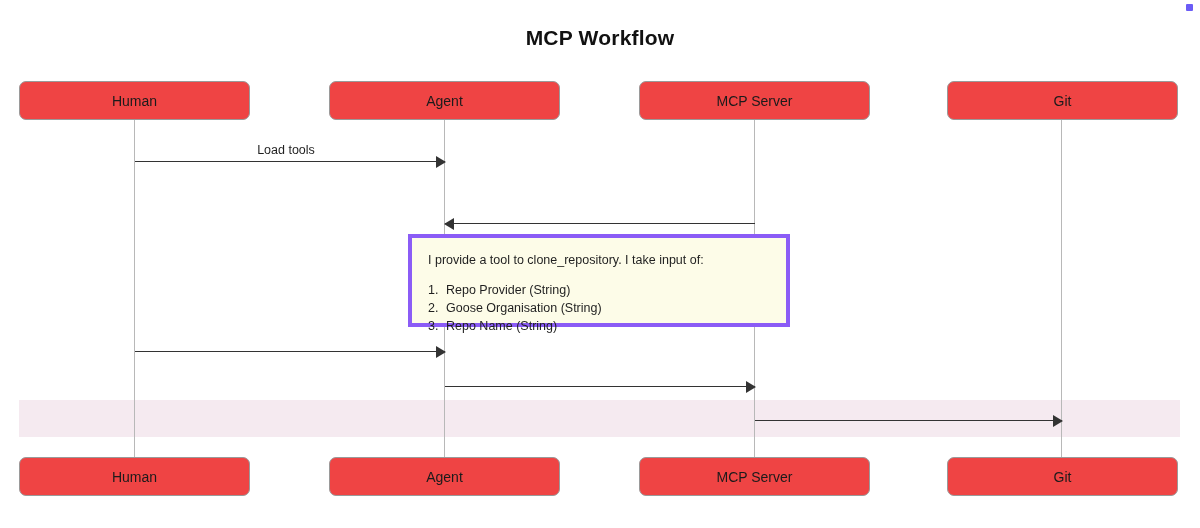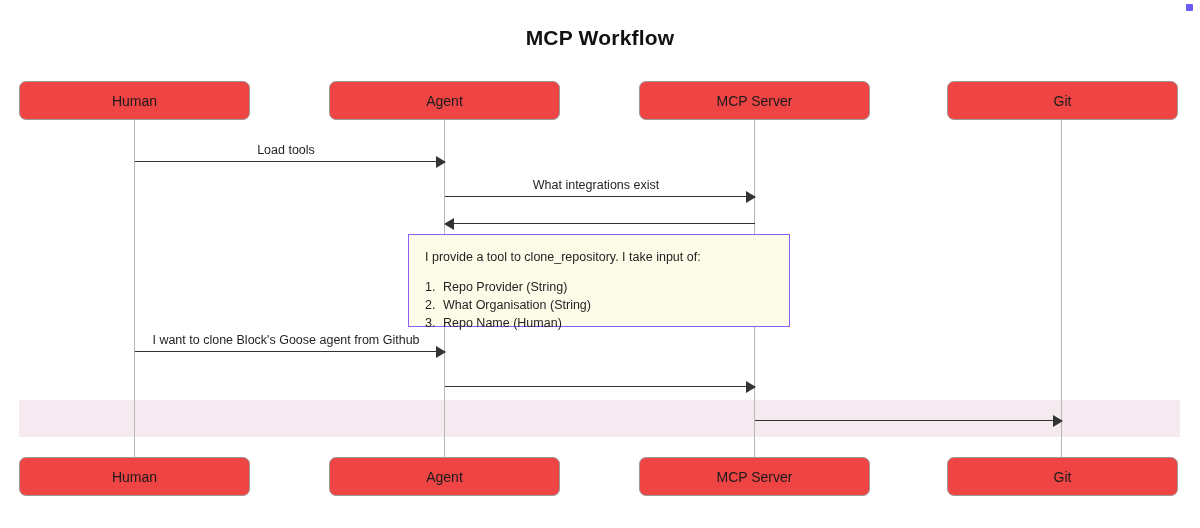--- a/index.html
+++ b/index.html
@@ -122,21 +122,21 @@
     font-size: 12.5px;
     color: #1f1f1f;
     white-space: nowrap;
   }
 
   
   .note-box {
     position: absolute;
     box-sizing: border-box;
     background: #fdfce8;
-    border: 1px solid #8b5cf6;
+    border: 4px solid #8b5cf6;
     z-index: 6;
     padding: 14px 14px 14px 16px;
   }
   .note-head {
     font-size: 12.5px;
     color: #1f1f1f;
     line-height: 1.35;
   }
   .note-list {
     margin: 12px 0 12px 0;
@@ -187,43 +187,37 @@
   <div class="participant-box" style="left:947px; top:81px; width:231px;">
     <span>Git</span>
   </div>
 
   <div class="message dir-right" style="left:135px; top:135px; width:310px;">
     <div class="msg-label">Load tools</div>
     <div class="msg-line"></div>
     <div class="msg-head"></div>
   </div>
 
-  <div class="message dir-right" style="left:445px; top:170px; width:310px;">
-    <div class="msg-label">What integrations exist</div>
-    <div class="msg-line"></div>
-    <div class="msg-head"></div>
-  </div>
 
   <div class="message dir-left" style="left:445px; top:197px; width:310px;">
     <div class="msg-label"></div>
     <div class="msg-line"></div>
     <div class="msg-head"></div>
   </div>
 
   <div class="note-box" style="left:408px; top:234px; width:382px; height:93px;">
     <div class="note-head">I provide a tool to clone_repository. I take input of:</div>
     <ol class="note-list">
       <li>Repo Provider (String)</li>
-      <li>What Organisation (String)</li>
-      <li>Repo Name (Human)</li>
+      <li>Goose Organisation (String)</li>
+      <li>Repo Name (String)</li>
     </ol>
   </div>
 
   <div class="message dir-right" style="left:135px; top:325px; width:310px;">
-    <div class="msg-label">I want to clone Block's Goose agent from Github</div>
     <div class="msg-line"></div>
     <div class="msg-head"></div>
   </div>
 
   <div class="message dir-right" style="left:445px; top:360px; width:310px;">
     <div class="msg-line"></div>
     <div class="msg-head"></div>
   </div>
 
   <div class="message dir-right" style="left:755px; top:394px; width:307px;">

